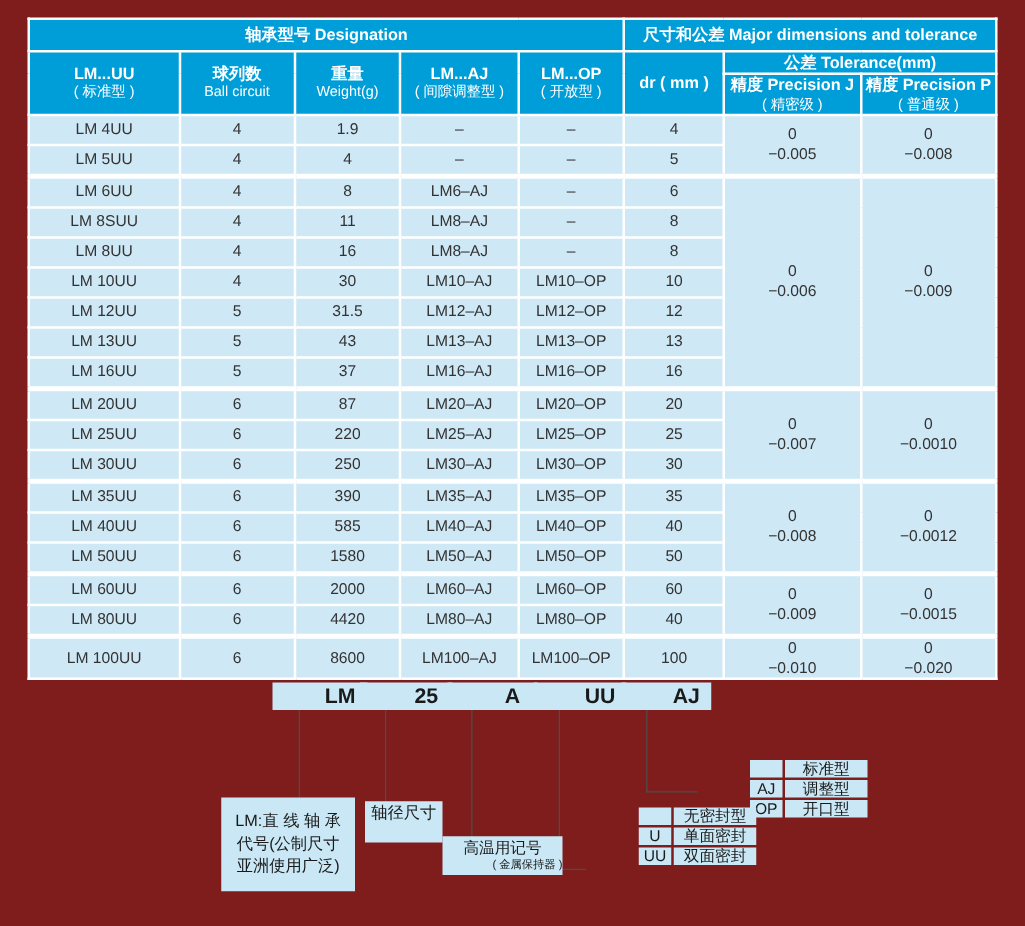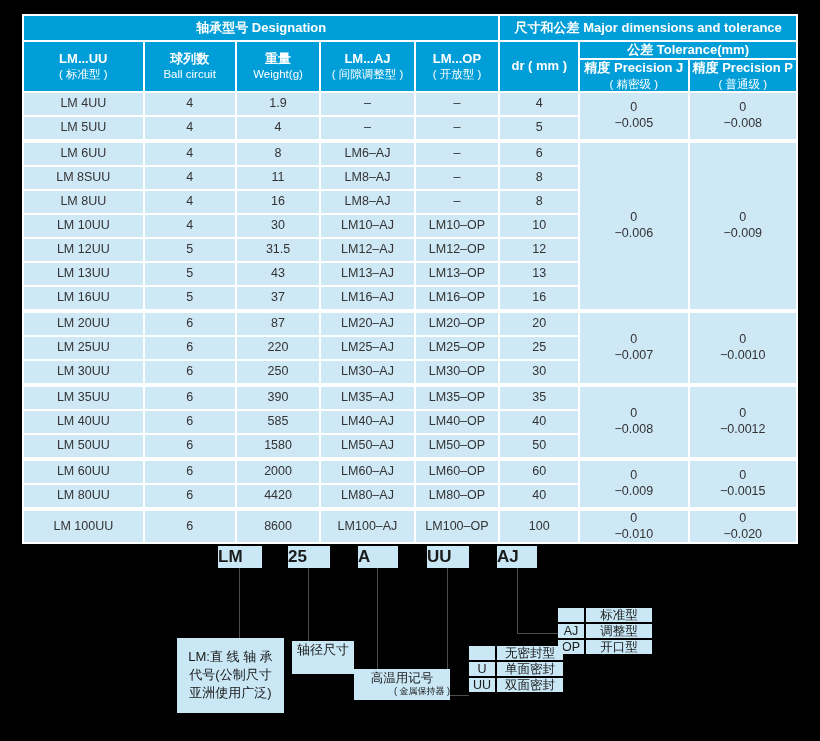--- a/index.html
+++ b/index.html
@@ -1,34 +1,34 @@
 <!DOCTYPE html>
 <html><head>
 <meta charset="utf-8">
 <style>
   html,body{margin:0;padding:0;background:#fff;}
-  .page{position:relative;width:820px;height:741px;background:#000000;overflow:hidden;
+  .page{position:relative;width:820px;height:741px;background:#7f1d1d;overflow:hidden;
         font-family:"Liberation Sans","DejaVu Sans",sans-serif;color:#333;}
 
   
   table.spec{position:absolute;left:22px;top:14px;width:776px;border-collapse:collapse;
              table-layout:fixed;border-top:2px solid #0F7FB2;}
   table.spec th, table.spec td{border:2px solid #fff;padding:0;text-align:center;vertical-align:middle;}
   table.spec th{background:#009ED8;color:#fff;font-weight:bold;font-size:13px;line-height:1.25;}
   table.spec th .sub{font-weight:normal;font-size:11.5px;}
   table.spec td{background:#CEE8F6;color:#333;font-size:12.5px;height:22px;white-space:pre-line;line-height:1.25;}
   tr.h1 th{height:24px;}
   tr.h2 th{height:15px;}
   tr.h3 th{height:26px;}
   tr.group-start td{border-top-width:4px;}
   td.tol{line-height:1.35;}
 
   
   .code-box{position:absolute;top:546px;height:22px;background:#C9E7F5;color:#1a1a1a;
-            font-weight:bold;font-size:17px;line-height:22px;}
+            font-weight:bold;font-size:17px;text-align:center;line-height:22px;padding-left:32px;}
   #code-lm{left:218px;width:44px;}
   #code-25{left:288px;width:42px;}
   #code-a {left:358px;width:40px;}
   #code-uu{left:427px;width:42px;}
   #code-aj{left:497px;width:40px;}
 
   .vline{position:absolute;width:1px;background:#4d4d4d;}
   #line-lm{left:239px;top:568px;height:70px;}
   #line-25{left:308px;top:568px;height:73px;}
   #line-a {left:377px;top:568px;height:101px;}
@@ -38,21 +38,21 @@
   #hline-uu{left:447px;top:695px;width:22px;}
   #hline-aj{left:517px;top:633px;width:41px;}
 
   .note{position:absolute;background:#C9E7F5;color:#1a1a1a;text-align:center;}
   #note-lm{left:177px;top:638px;width:101px;padding:10px 3px;font-size:13px;line-height:1.4;white-space:pre-line;}
   #note-shaft{left:292px;top:641px;width:62px;height:33px;font-size:13px;line-height:18px;}
   #note-temp{left:354px;top:669px;width:96px;padding:2px 0 3px 0;}
   #note-temp .main{font-size:12.5px;line-height:1.2;}
   #note-temp .sub{font-size:9px;line-height:1.2;text-align:right;}
 
-  .legend{position:absolute;display:grid;grid-template-columns:26px 66px;gap:2px;}
+  .legend{position:absolute;display:grid;grid-template-columns:26px 66px;gap:2px;margin-left:42px;}
   #legend-aj{left:558px;top:608px;}
   #legend-uu{left:469px;top:646px;}
   .legend .cell{background:#C9E7F5;height:14px;line-height:14px;font-size:12.5px;text-align:center;color:#1a1a1a;}
 </style>
 </head>
 <body>
 
 <div class="page">
 
   <table class="spec">

